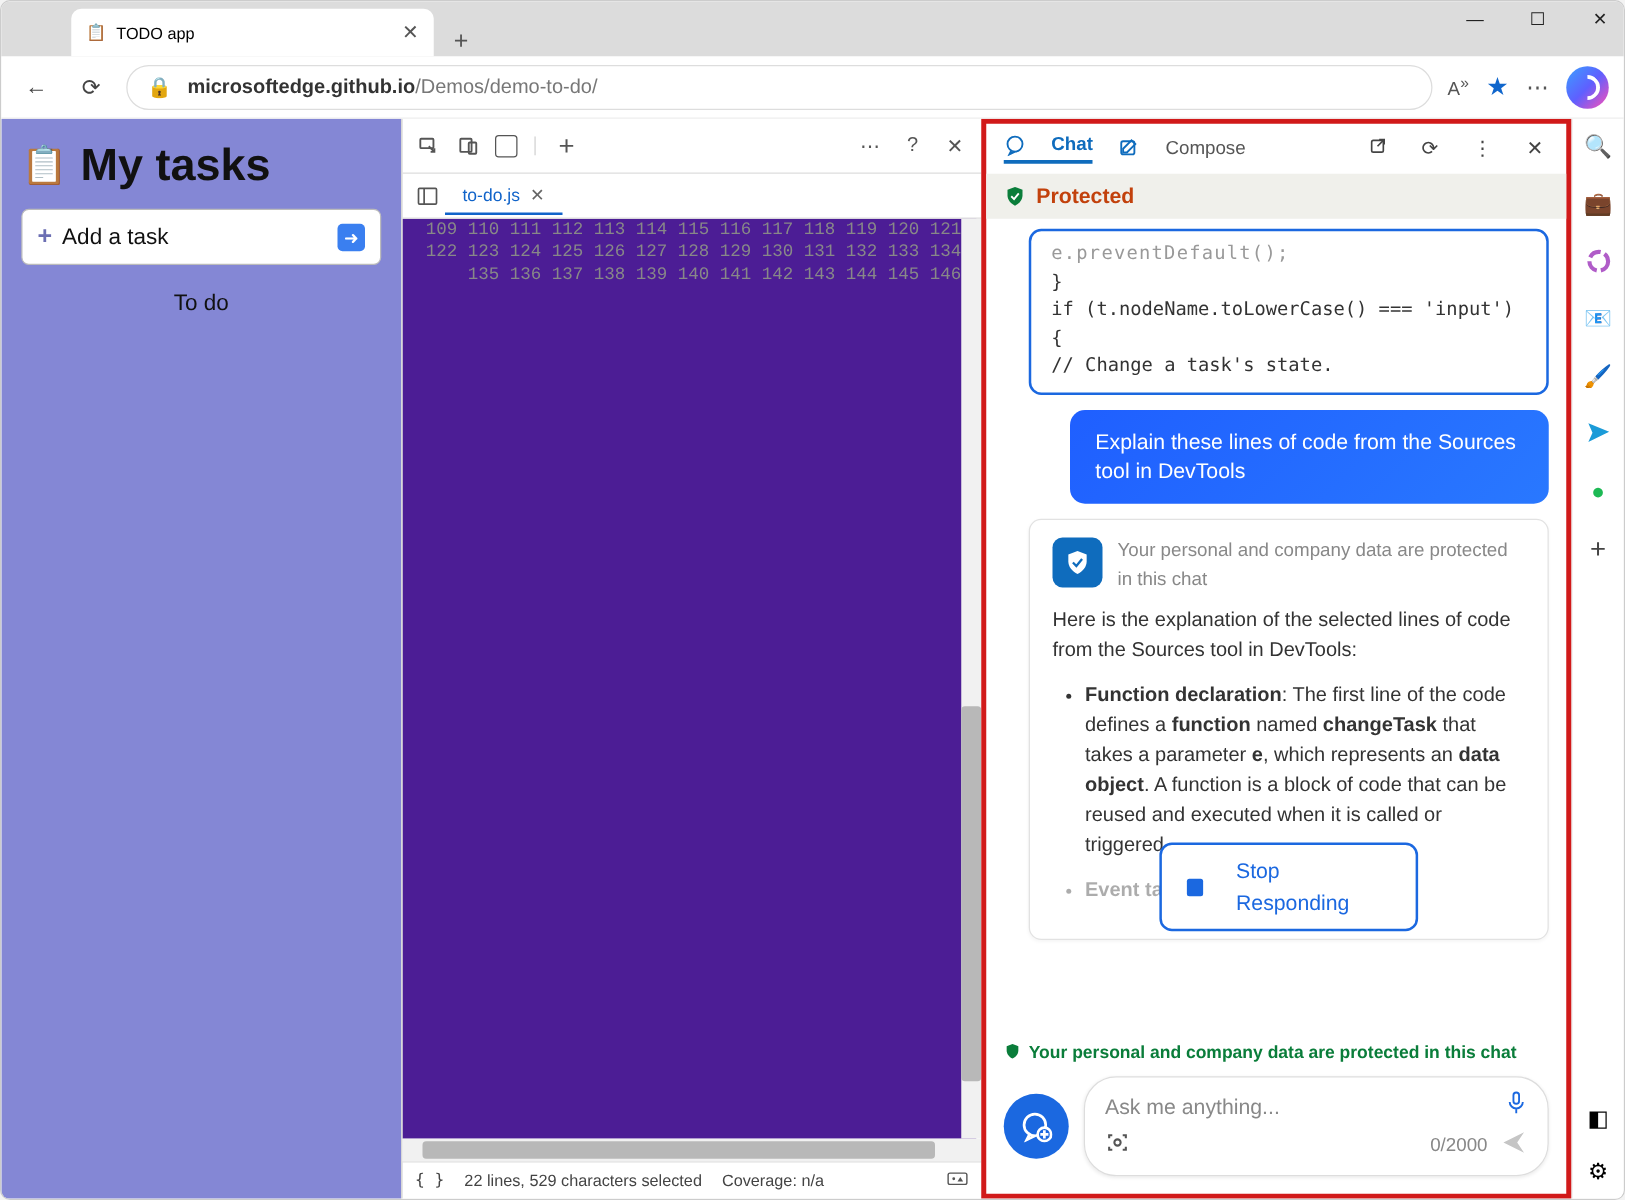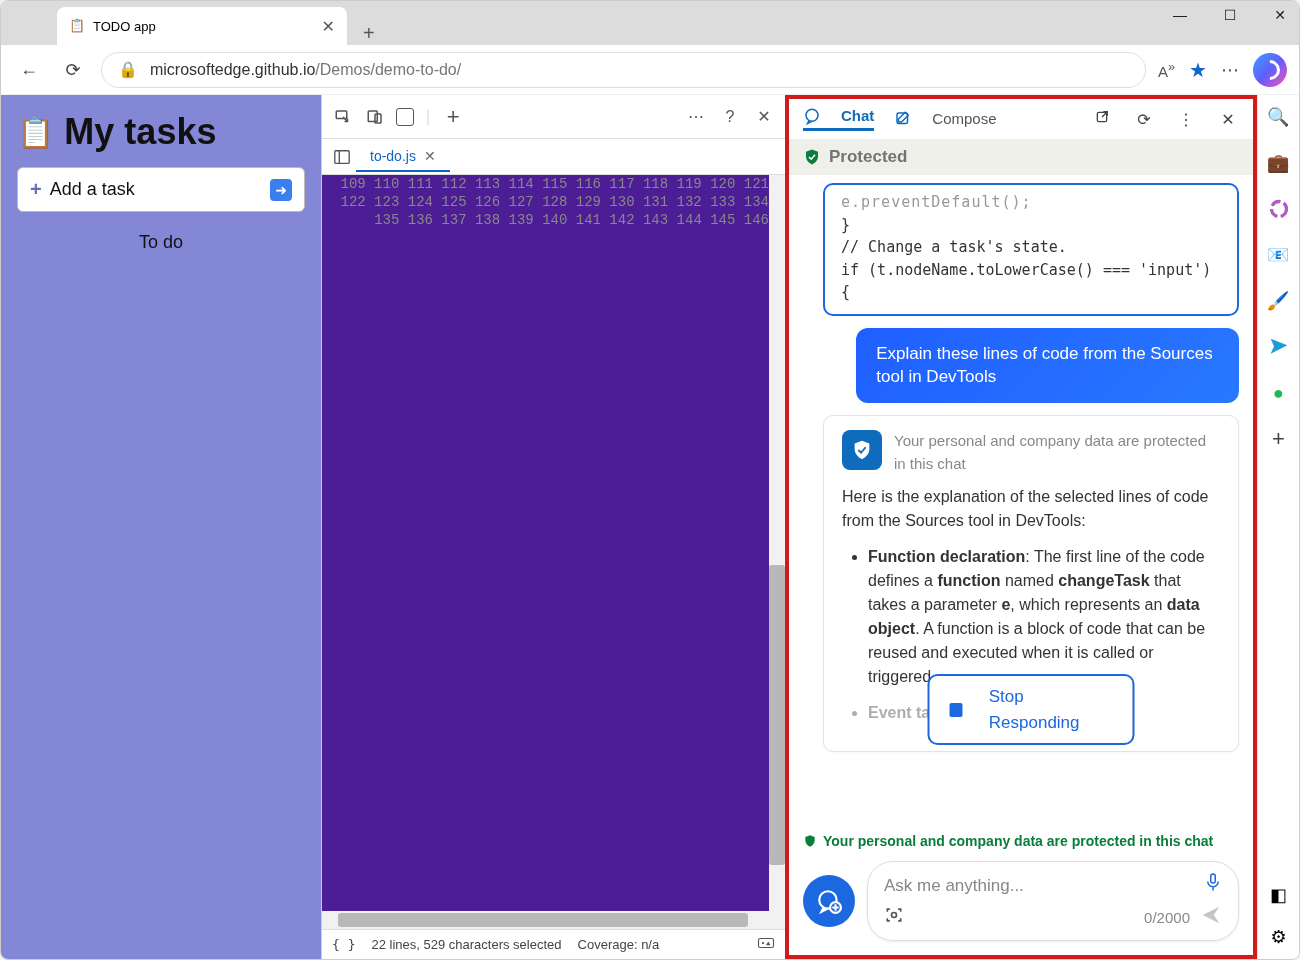--- a/index.html
+++ b/index.html
@@ -12,21 +12,21 @@
   .tab .favicon { width: 16px; height: 16px; display:inline-block; }
   .tab .close { margin-left: auto; font-size: 16px; color:#555; }
   .new-tab { margin-left: 8px; font-size: 20px; color: #555; padding: 0 8px; }
   .window-controls { position: absolute; right: 6px; top: 6px; display: flex; gap: 24px; font-size: 14px; color: #222; }
   .window-controls span { width: 26px; text-align:center; }
 
   .toolbar { height: 50px; background: #fff; display: flex; align-items: center; padding: 0 12px; gap: 12px; border-bottom: 1px solid #eee;}
   .nav-icon { width: 32px; height: 32px; display:flex; align-items:center; justify-content:center; font-size: 18px; color:#444; border-radius:4px;}
   .address-bar { flex:1; height: 36px; border:1px solid #ddd; border-radius: 18px; display:flex; align-items:center; padding: 0 16px; gap: 12px; font-size: 16px; color:#333;}
   .address-bar .lock { color:#666; }
-  .address-bar .domain { font-weight: 400; }
+  .address-bar .domain { font-weight: 700; }
   .address-bar .path { color:#777; }
   .toolbar-actions { display:flex; gap:14px; align-items:center; }
   .star-icon-blue { color:#1066cc; font-size:20px;}
   .copilot-circle { width:34px; height:34px; border-radius:50%; background: linear-gradient(135deg,#3ba0ff,#5f5fff,#ff4fb5); display:flex; align-items:center; justify-content:center;}
   .copilot-circle::after { content:""; width:14px; height:14px; border:3px solid #fff; border-left-color:transparent; border-bottom-color:transparent; border-radius:50%; transform:rotate(45deg);}
 
   .content-area { flex:1; display:flex; position:relative; overflow:hidden;}
 
   
   .todo-app { width: 320px; background: #8487d5; color:#111; padding: 16px; display:flex; flex-direction:column; gap:14px;}
@@ -65,21 +65,21 @@
   .dt-status .braces { font-family: monospace; }
   .dt-status .spacer { flex:1;}
 
   
   .copilot-panel { width: 472px; border: 4px solid #d11a1a; background:#fff; display:flex; flex-direction:column; position:relative;}
   .cp-tabs { height:40px; display:flex; align-items:center; padding:0 14px; gap:20px;}
   .cp-tab { display:flex; align-items:flex-start; gap:20px; font-size:15px; color:#555;}
   .cp-tab.active { color:#0f6cbd; border-bottom:3px solid #0f6cbd; padding-bottom:3px; font-weight:600;}
   .cp-tabs .spacer{flex:1;}
   .cp-action-ic { width:22px; font-size:16px; color:#444; text-align:center;}
-  .protected-bar { background:#f0f0eb; padding:8px 14px; color:#737373; font-size:17px; display:flex; align-items:center; gap:8px; font-weight:600;}
+  .protected-bar { background:#f0f0eb; padding:8px 14px; color:#c2410c; font-size:17px; display:flex; align-items:center; gap:8px; font-weight:600;}
   .shield-sm { width:18px; height:18px; display:inline-block;}
   
   .cp-body { flex:1; padding: 8px 14px; overflow:hidden; display:flex; flex-direction:column; gap:12px; position:relative;margin-left:20px;}
   .code-snippet { border:2px solid #1b68e0; border-radius:10px; padding:6px 16px 10px; font-family: Consolas, monospace; font-size:15px; color:#333; line-height:1.5;}
   .user-msg { align-self:flex-end; background: linear-gradient(135deg,#1f5fff,#2978ff); color:#fff; border-radius:12px; padding:14px 20px; font-size:17px; max-width: 92%; line-height:1.4;}
   .assistant-card { background:#fff; border:1px solid #e2e2e2; border-radius:10px; padding:14px 18px; box-shadow:0 1px 3px rgba(0,0,0,.04); font-size:16px; color:#333; line-height:1.5; position:relative;}
   .protected-row { display:flex; gap:12px; align-items:flex-start; margin-bottom:10px;}
   .shield-badge { width:40px; height:40px; background:#0f6cbd; border-radius:8px; flex-shrink:0; display:flex; align-items:center; justify-content:center;}
   .shield-badge svg { width:22px; height:22px;}
   .protected-sub { color:#888; font-size:15px;}
@@ -319,22 +319,22 @@
         <svg class="shield-sm" viewBox="0 0 24 24">
             <path d="M12 2 l8 3 v6 c0 5 -3.5 9 -8 11 c-4.5 -2 -8 -6 -8 -11 V5 z" fill="#0a7d3a"></path>
             <path d="M8 12 l3 3 l5 -6" stroke="#fff" stroke-width="2" fill="none"></path>
           </svg>
         <span>Protected</span>
       </div>
       <div class="cp-body">
         <div class="code-snippet">
           <div style="color:#999; letter-spacing:1px;">e.preventDefault();</div>
           <div>}</div>
+          <div>if (t.nodeName.toLowerCase() === 'input') {</div>
           <div>// Change a task's state.</div>
-          <div>if (t.nodeName.toLowerCase() === 'input') {</div>
         </div>
         <div class="user-msg">Explain these lines of code from the Sources tool in DevTools</div>
         <div class="assistant-card">
           <div class="protected-row">
             <div class="shield-badge">
               <svg viewBox="0 0 24 24">
                   <path d="M12 2 l8 3 v6 c0 5 -3.5 9 -8 11 c-4.5 -2 -8 -6 -8 -11 V5 z" fill="#fff"></path>
                   <path d="M8 12 l3 3 l5 -6" stroke="#0f6cbd" stroke-width="2" fill="none"></path>
                 </svg>
             </div>

